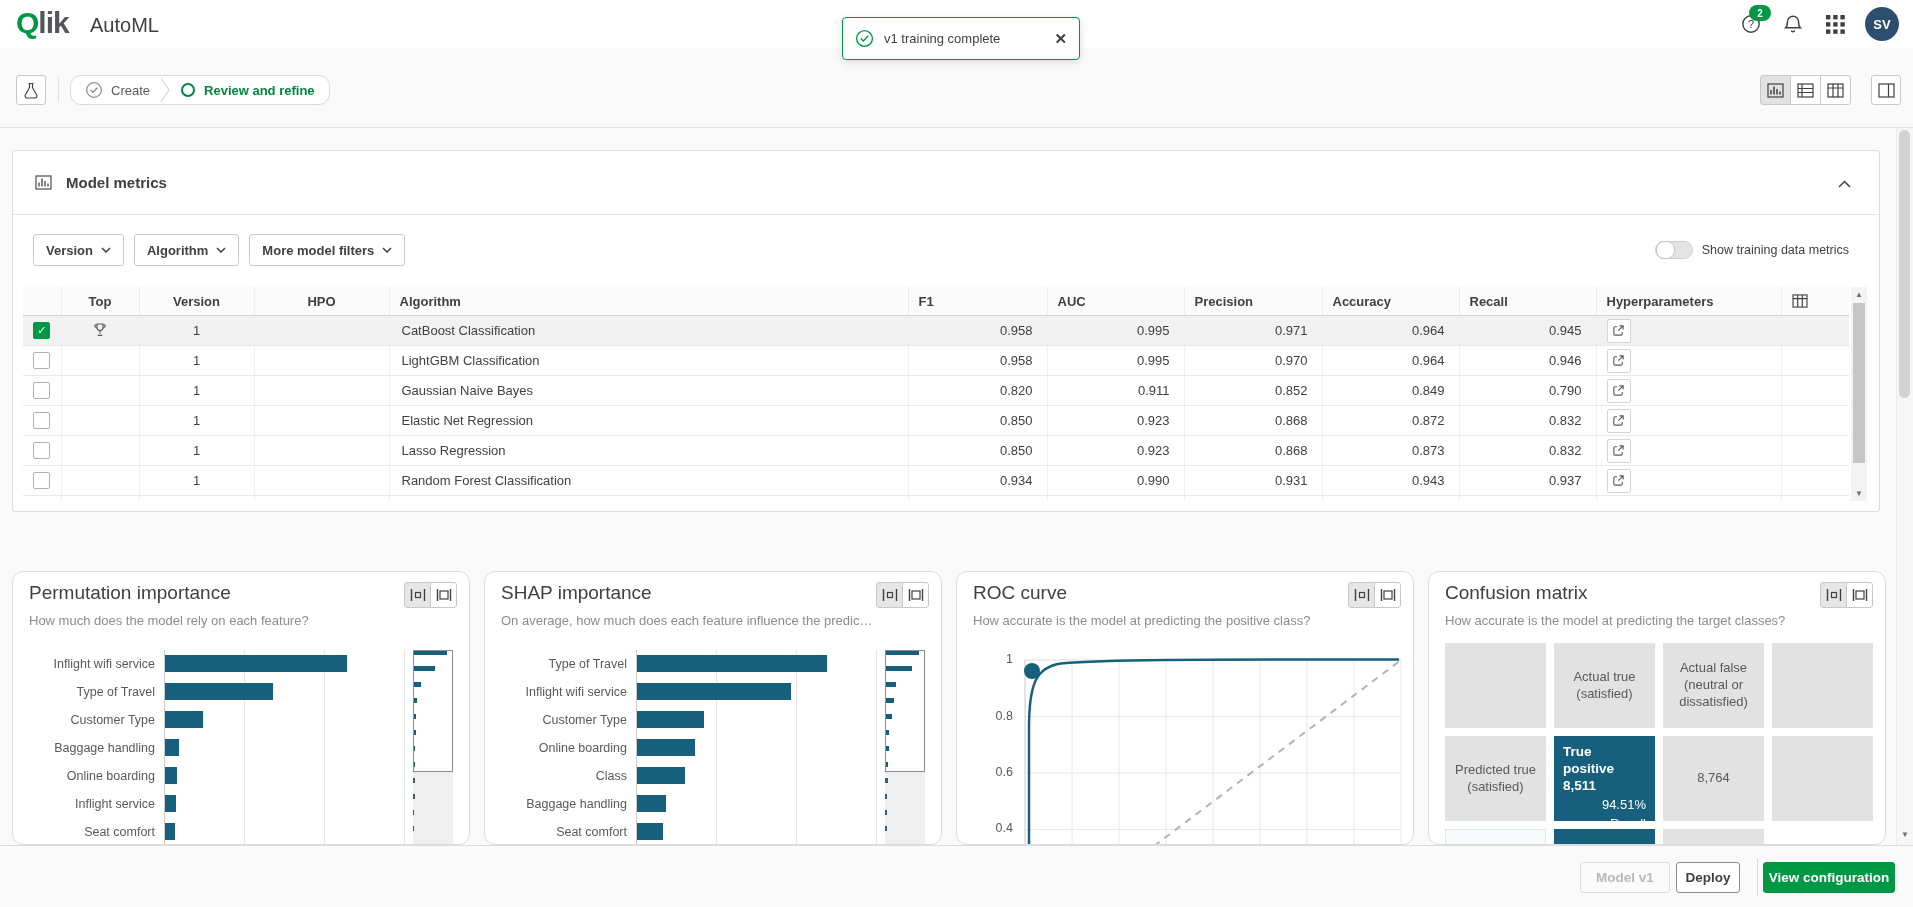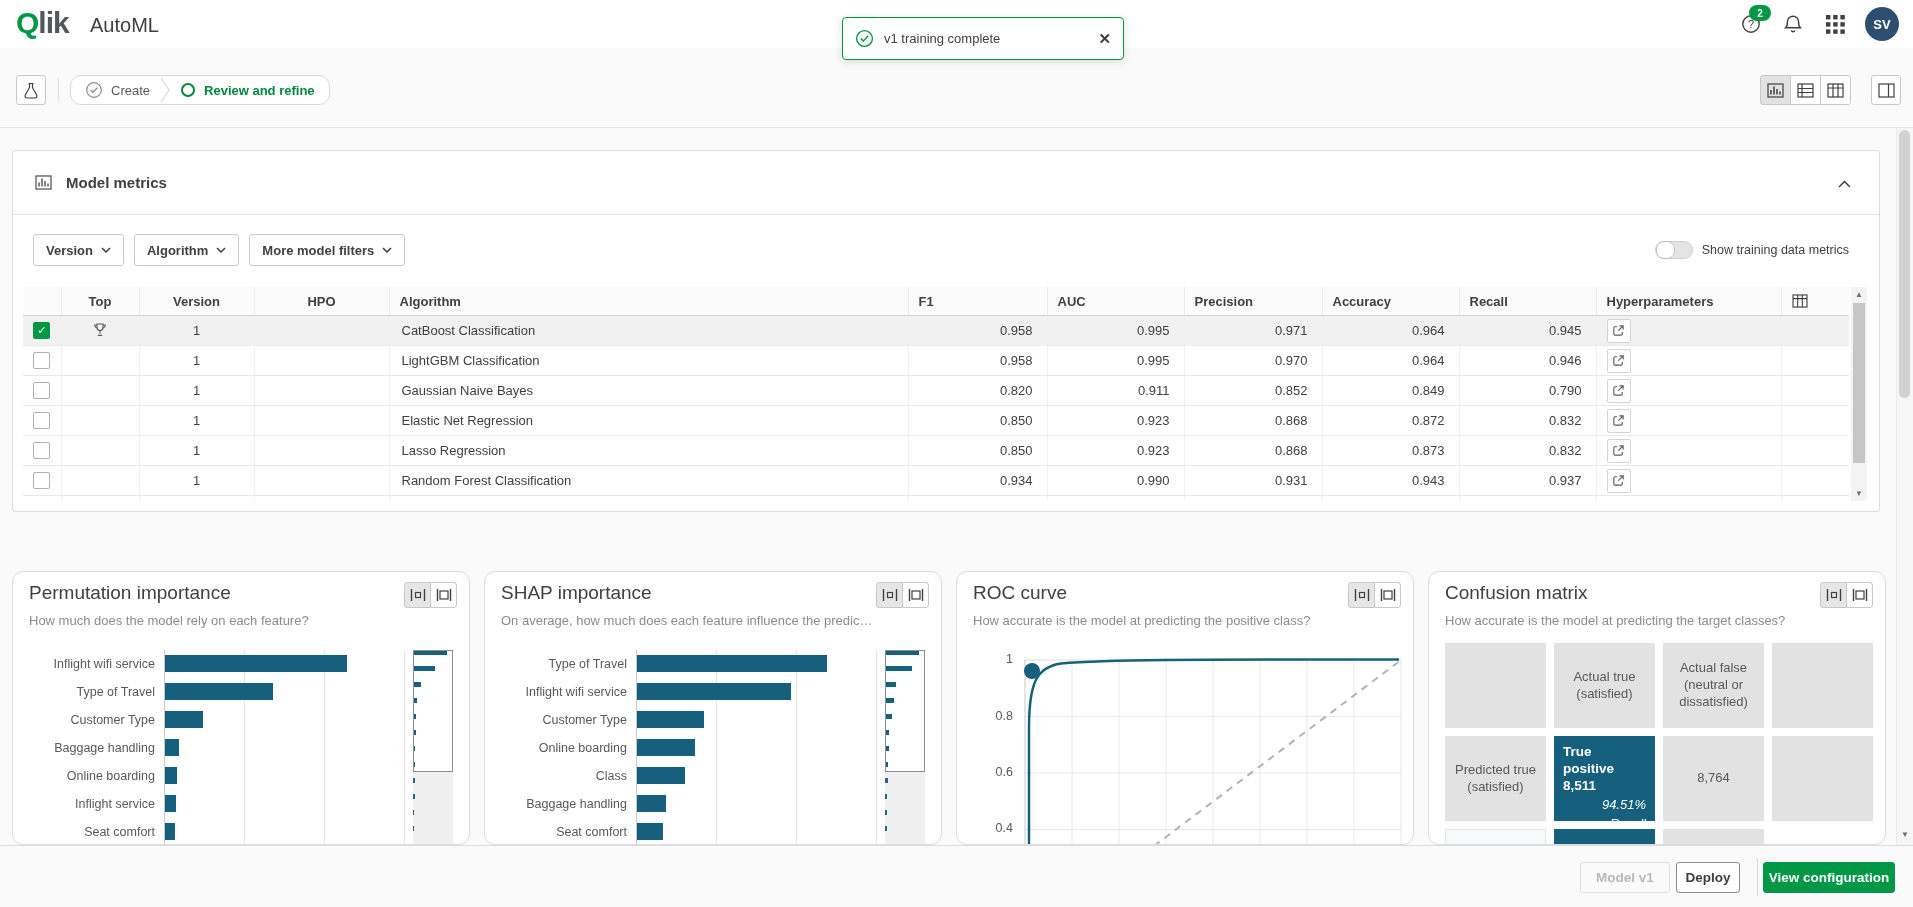--- a/index.html
+++ b/index.html
@@ -14,21 +14,21 @@
   .logo::first-letter{color:var(--green)}
   .product{position:absolute;left:90px;top:14px;font-size:20px;color:#404040}
   .top-icons{position:absolute;right:14px;top:0;height:48px;display:flex;align-items:center;gap:18px}
   .icon-btn{position:relative;width:24px;height:24px;display:flex;align-items:center;justify-content:center;color:#404040;cursor:pointer}
   .badge{position:absolute;top:-7px;right:-8px;min-width:16px;height:16px;border-radius:8px;background:var(--green);
          color:#fff;font-size:10px;font-weight:bold;display:flex;align-items:center;justify-content:center;padding:0 3px}
   .avatar{width:34px;height:34px;border-radius:50%;background:#2d4e6f;color:#fff;font-size:13px;font-weight:bold;
           display:flex;align-items:center;justify-content:center}
 
   
-  .toast{position:absolute;left:842px;top:17px;width:282px;height:43px;background:#fff;border:1px solid var(--green);
+  .toast{position:absolute;left:842px;top:17px;width:238px;height:43px;background:#fff;border:1px solid var(--green);
          border-radius:4px;box-shadow:0 2px 8px rgba(0,0,0,.13);display:flex;align-items:center;gap:10px;
          padding:0 12px;box-sizing:border-box;z-index:30}
   .toast-msg{flex:1;font-size:13px;color:#404040}
   .toast-x{font-size:15px;color:#404040;cursor:pointer;font-weight:bold}
 
   
   .toolbar{position:absolute;left:0;top:48px;width:100%;height:79px;background:#fafafa;border-bottom:1px solid #e3e3e3}
   .sq-btn{position:absolute;width:30px;height:30px;background:#fff;border:1px solid #c9c9c9;border-radius:3px;
           display:flex;align-items:center;justify-content:center;color:#404040;cursor:pointer;box-sizing:border-box}
   .flask{left:16px;top:27px}
@@ -116,21 +116,21 @@
   .roc-svg{position:absolute;left:64px;top:84px}
 
   .cm-grid{position:absolute;left:16px;top:71px;width:428px;height:203px;display:grid;gap:8px;
            grid-template-columns:repeat(4,1fr);grid-template-rows:85px 85px 60px;overflow:hidden}
   .cm-cell{background:#e2e2e2;display:flex;align-items:center;justify-content:center;text-align:center;
            font-size:13px;color:#595959;padding:4px;box-sizing:border-box;line-height:1.3}
   .cm-data{flex-direction:column;align-items:flex-start;justify-content:flex-start;text-align:left;padding:8px 9px}
   .cm-tp{background:var(--teal);color:#fff}
   .cm-fp{background:#f6fafb;border:1px solid #e1e8eb;color:#404040}
   .cm-big{font-weight:bold;font-size:13.5px;line-height:1.25}
-  .cm-pct{font-style:italic;align-self:flex-end;margin-top:2px}
+  .cm-pct{align-self:flex-end;margin-top:2px}
   .cm-fp .cm-pct{color:#4a6a77}
 
   
   .footer{position:absolute;left:0;top:845px;width:100%;height:62px;background:#fafafa;border-top:1px solid #dcdcdc;z-index:10}
   .f-btn{position:absolute;top:16px;height:31px;border-radius:3px;font-size:13.5px;font-weight:bold;
          display:flex;align-items:center;justify-content:center;box-sizing:border-box;cursor:pointer;
          font-family:"Liberation Sans",sans-serif}
   .f-delete{left:1580px;width:90px;background:#fafafa;border:1px solid #dedede;color:#b9b9b9}
   .f-deploy{left:1676px;width:64px;background:#fff;border:1px solid #8c8c8c;color:#404040}
   .f-divider{position:absolute;left:1757px;top:12px;width:1px;height:38px;background:#d9d9d9}

